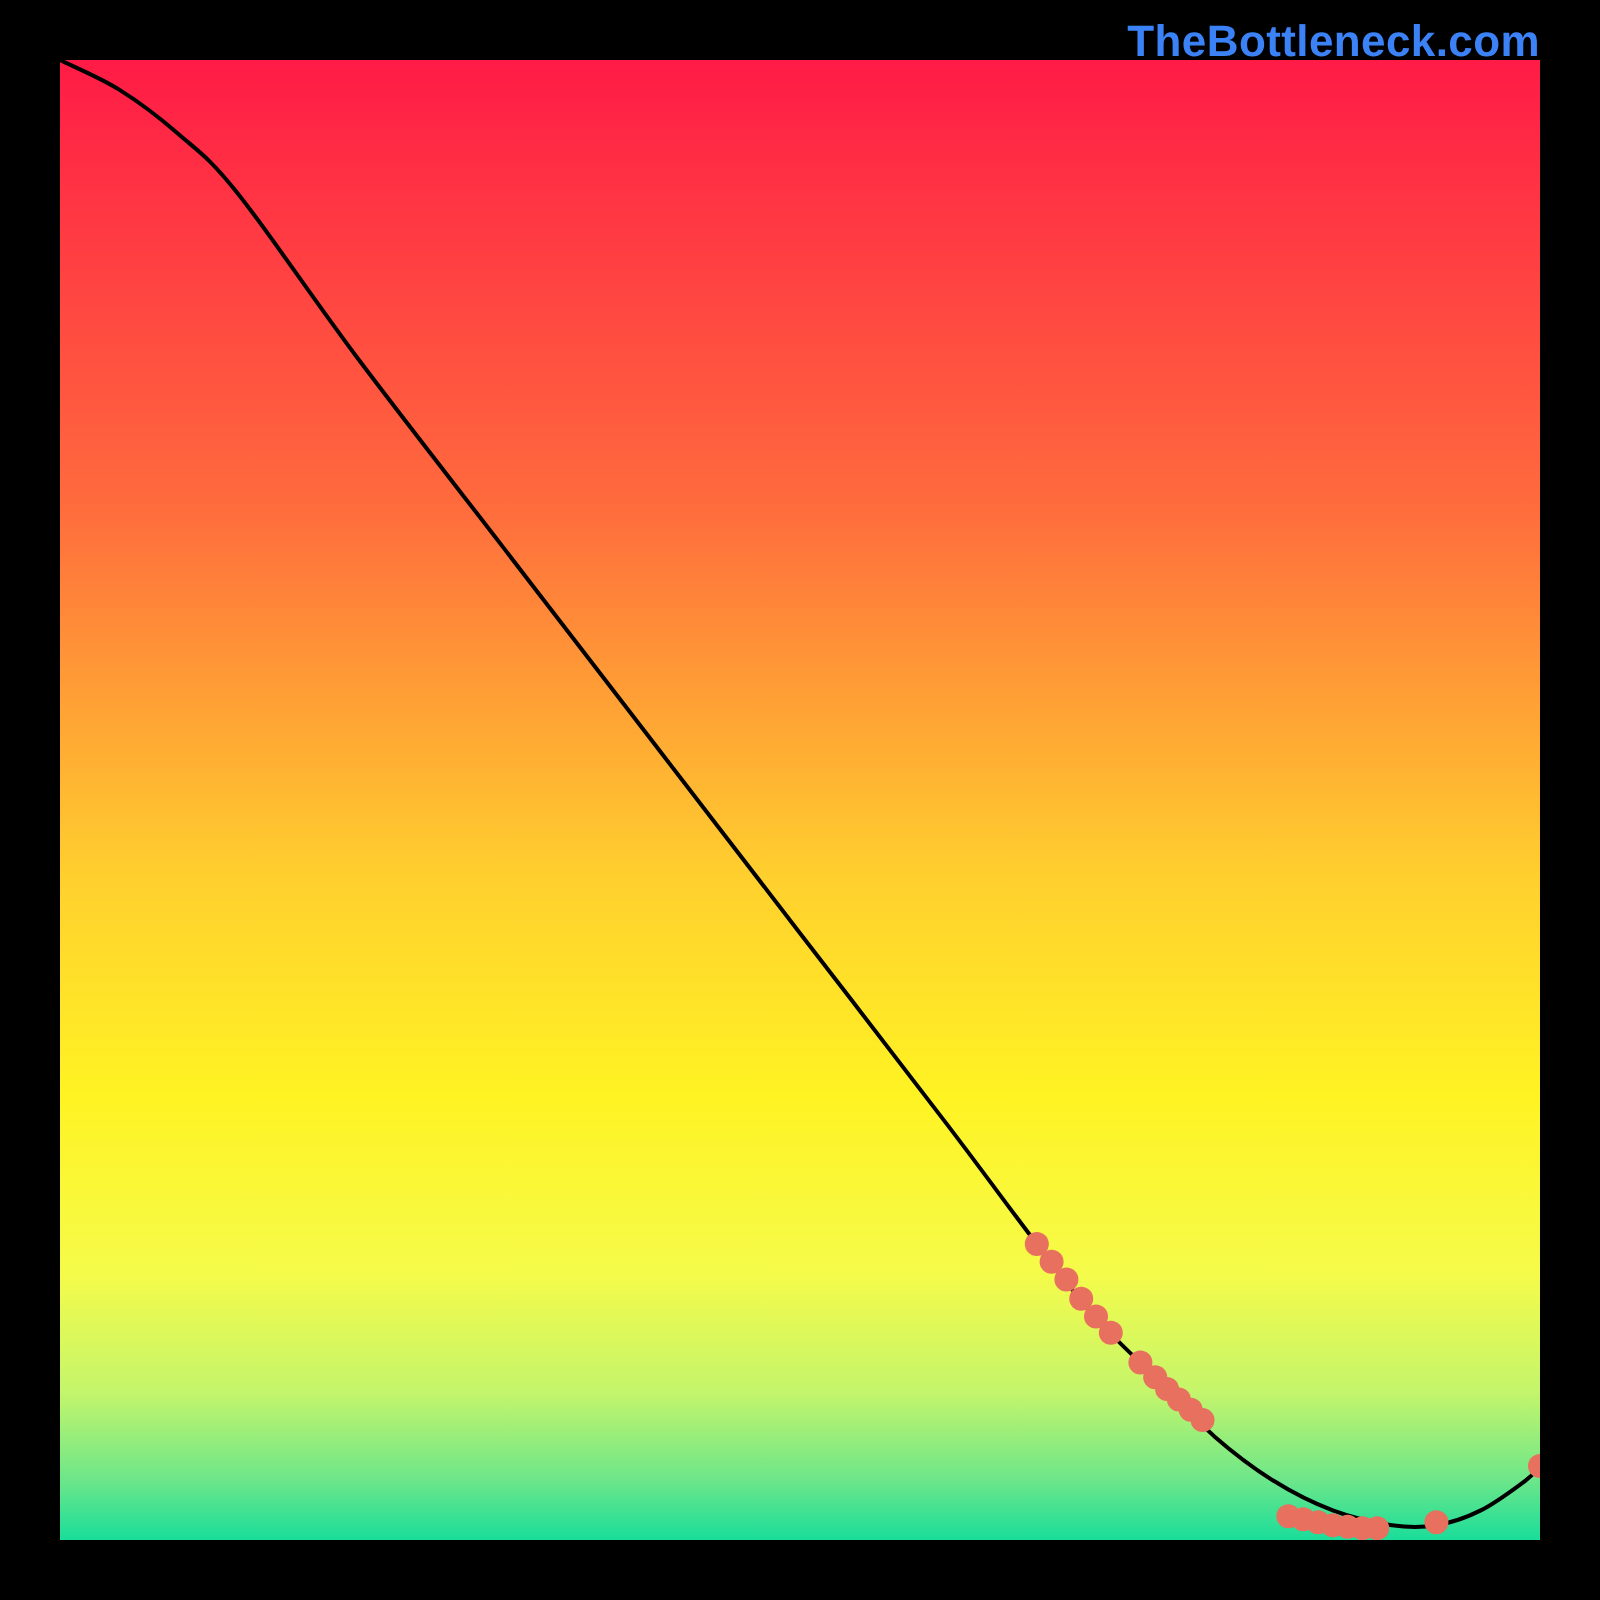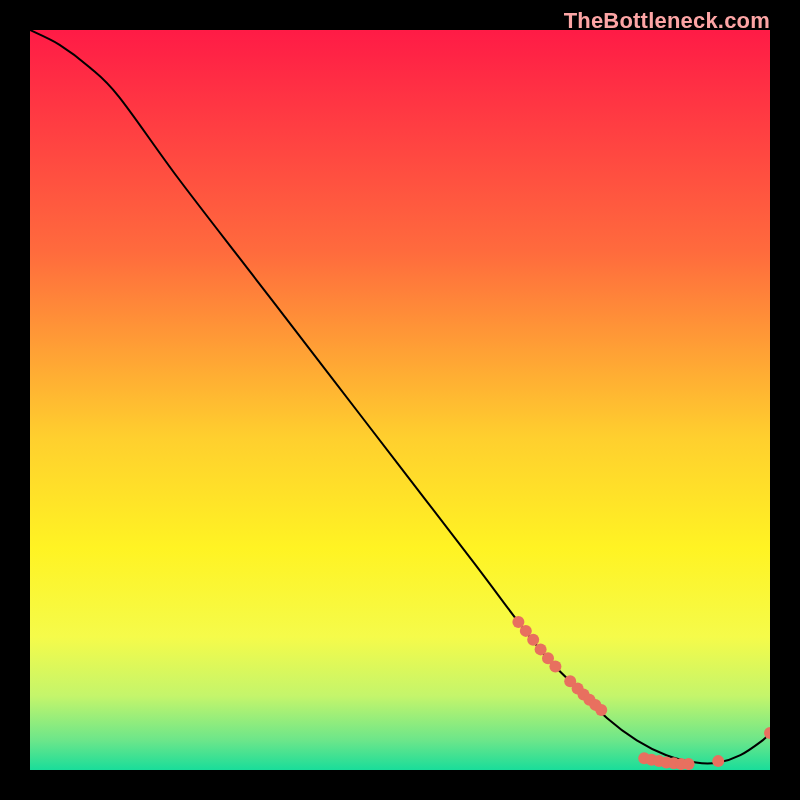--- a/index.html
+++ b/index.html
@@ -21,21 +21,21 @@
     left: 30px;
     top: 30px;
     width: 740px;
     height: 740px;
   }
   .watermark {
     position: absolute;
     top: 8px;
     right: 30px;
     font: 600 22px -apple-system, Helvetica, Arial, sans-serif;
-    color: #fca5a5;
+    color: #3b82f6;
     letter-spacing: 0.2px;
   }
   svg { display: block; }
 </style>
 </head>
 <body>
 
 <div class="frame">
   <div class="watermark">TheBottleneck.com</div>
 

